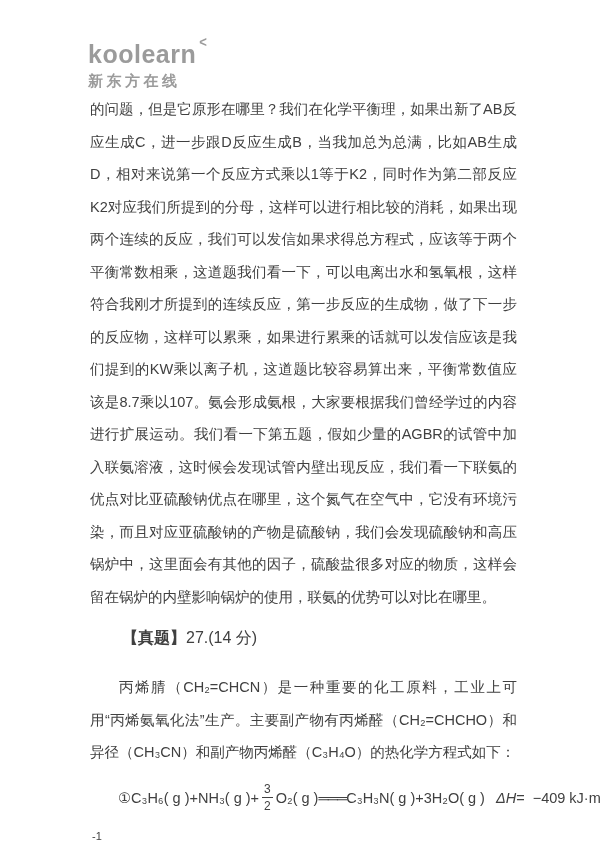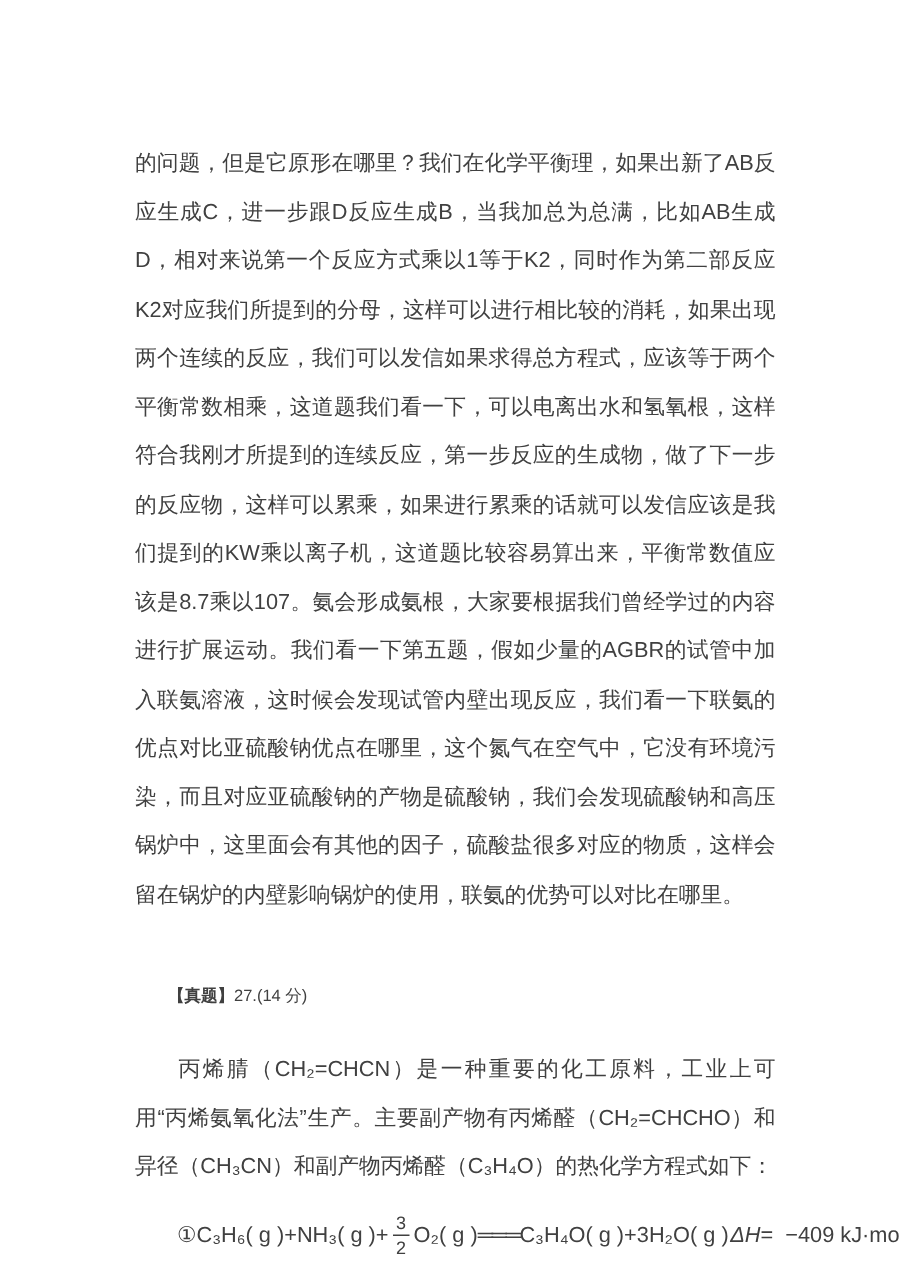--- a/index.html
+++ b/index.html
@@ -16,53 +16,60 @@
   .logo { position:absolute; left:88px; top:42px; color:#9b9b9b; }
   .brand-row { display:flex; align-items:flex-start; line-height:1; }
   .brand { font-size:25px; font-weight:bold; letter-spacing:0.5px; }
   .chevron { font-size:13px; font-weight:bold; margin-left:3px; position:relative; top:-7px; transform:scaleY(1.15); }
   .logo-sub { font-size:15px; font-weight:bold; letter-spacing:3.5px; margin-top:5px; }
 
   
   .content { position:absolute; left:90px; top:93px; width:427px; }
   .transcript { font-size:14.5px; line-height:32.5px; text-align:justify; }
 
-  .q-head { margin-top:40px; font-size:11px; line-height:22px; text-indent:2em; }
+  .q-head { margin-top:14px; font-size:16px; line-height:22px; text-indent:2em; }
   .q-head .tag { font-weight:bold; }
 
   .q-intro { margin-top:22px; font-size:14.5px; line-height:32.5px; text-align:justify; text-indent:2em; }
 
   .equation {
     margin:6px 0 0 28px;
     font-size:14.5px;
     display:flex;
     align-items:center;
     height:46px;
     white-space:pre;
   }
   .frac { display:inline-flex; flex-direction:column; align-items:center; font-size:12px; line-height:1.2; margin:0 3px; }
   .frac .num { border-bottom:1px solid #404040; padding:0 2px 1px; }
   .frac .den { padding-top:1px; }
-  .dh { font-style:italic; margin-left:1px; }
+  .dh { font-style:italic; margin-left:11px; }
   .arrow { letter-spacing:-1px; }
 
   .exp-line { margin:8px 0 0 2px; font-size:11px; line-height:14px; }
 </style>
 </head>
 <body>
 
 <div class="page">
 
+  <header class="logo">
+    <div class="brand-row">
+      <span class="brand">koolearn</span>
+      <span class="chevron">&lt;</span>
+    </div>
+    <div class="logo-sub">新东方在线</div>
+  </header>
 
   <main class="content">
 
     <p class="transcript">的问题，但是它原形在哪里？我们在化学平衡理，如果出新了AB反应生成C，进一步跟D反应生成B，当我加总为总满，比如AB生成D，相对来说第一个反应方式乘以1等于K2，同时作为第二部反应K2对应我们所提到的分母，这样可以进行相比较的消耗，如果出现两个连续的反应，我们可以发信如果求得总方程式，应该等于两个平衡常数相乘，这道题我们看一下，可以电离出水和氢氧根，这样符合我刚才所提到的连续反应，第一步反应的生成物，做了下一步的反应物，这样可以累乘，如果进行累乘的话就可以发信应该是我们提到的KW乘以离子机，这道题比较容易算出来，平衡常数值应该是8.7乘以107。氨会形成氨根，大家要根据我们曾经学过的内容进行扩展运动。我们看一下第五题，假如少量的AGBR的试管中加入联氨溶液，这时候会发现试管内壁出现反应，我们看一下联氨的优点对比亚硫酸钠优点在哪里，这个氮气在空气中，它没有环境污染，而且对应亚硫酸钠的产物是硫酸钠，我们会发现硫酸钠和高压锅炉中，这里面会有其他的因子，硫酸盐很多对应的物质，这样会留在锅炉的内壁影响锅炉的使用，联氨的优势可以对比在哪里。</p>
 
     <p class="q-head"><span class="tag">【真题】</span><span>27.(14 分)</span></p>
 
     <p class="q-intro">丙烯腈（CH₂=CHCN）是一种重要的化工原料，工业上可用“丙烯氨氧化法”生产。主要副产物有丙烯醛（CH₂=CHCHO）和异径（CH₃CN）和副产物丙烯醛（C₃H₄O）的热化学方程式如下：</p>
 
-    <div class="equation"><span>①C₃H₆( g )+NH₃( g )+</span><span class="frac"><span class="num">3</span><span class="den">2</span></span><span>O₂( g )</span><span class="arrow">═══</span><span>C₃H₄O( g )+3H₂O( g )</span><span class="dh">ΔH</span><span>=  −409 kJ·mol</span></div>
+    <div class="equation"><span>①C₃H₆( g )+NH₃( g )+</span><span class="frac"><span class="num">3</span><span class="den">2</span></span><span>O₂( g )</span><span class="arrow">═══</span><span>C₃H₃N( g )+3H₂O( g )</span><span class="dh">ΔH</span><span>=  −409 kJ·mol</span></div>
 
     <div class="exp-line"><span>-1</span></div>
 
   </main>
 </div>
 
 </body></html>

